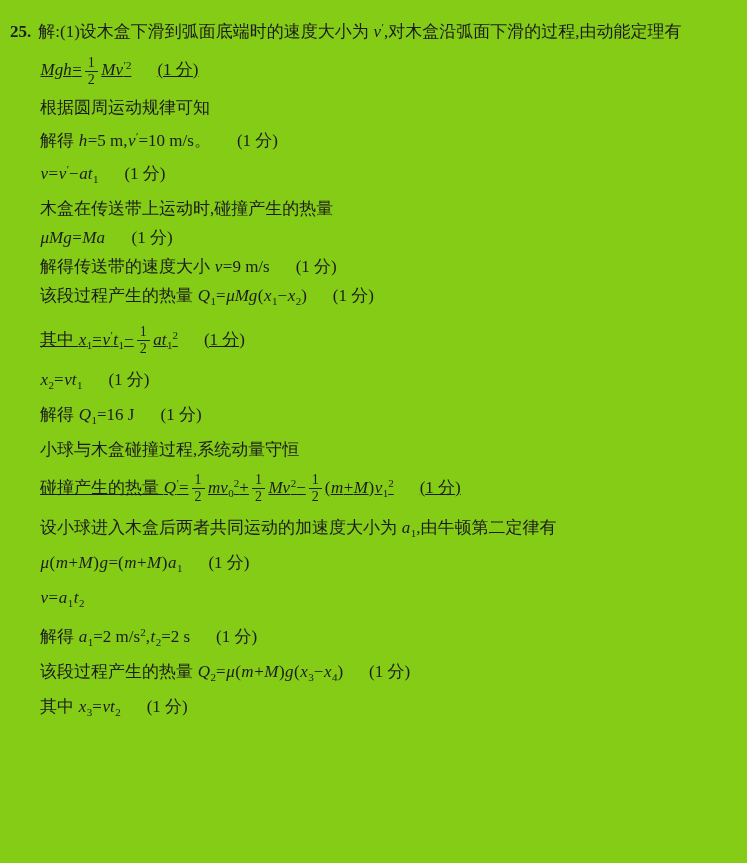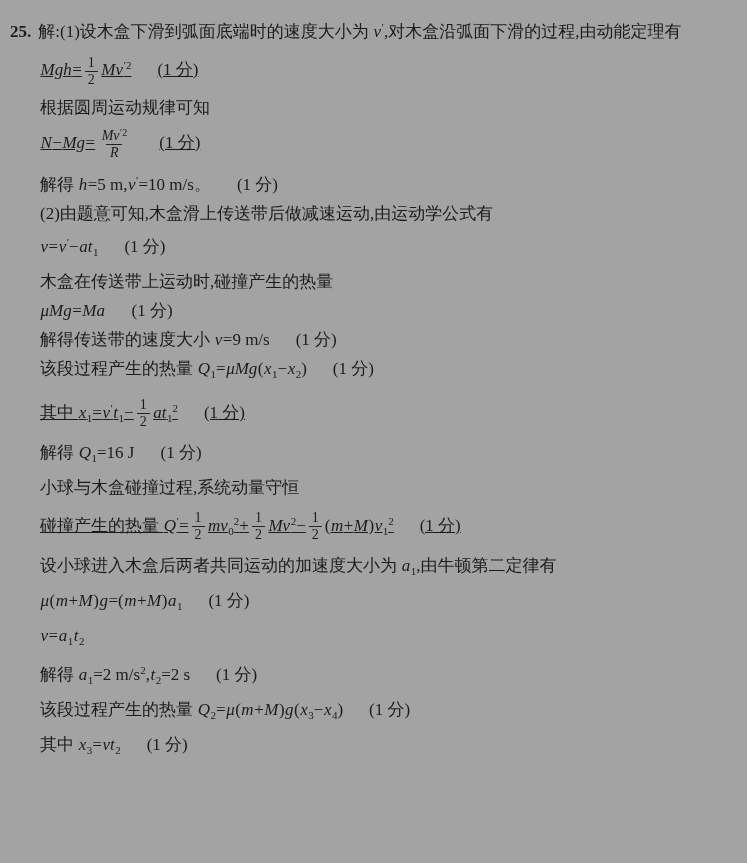--- a/index.html
+++ b/index.html
@@ -5,21 +5,21 @@
   html, body {
     margin: 0;
     padding: 0;
     background: #ffffff;
   }
   .page {
     position: relative;
     width: 747px;
     height: 863px;
     box-sizing: border-box;
-    background: #a3a3a3;
+    background: #84cc16;
     color: #1c1c1c;
     font-family: "Liberation Serif", "DejaVu Serif", serif;
     font-size: 17px;
     padding: 13px 6px 0 10px;
     overflow: hidden;
   }
   .content {
     padding-left: 30px;
   }
   .line {
@@ -74,29 +74,28 @@
   }
 </style>
 </head>
 <body>
 
 <div class="page">
   <div class="content">
       <div class="line hang"><span class="probnum">25.</span><span class="txt">解:(1)设木盒下滑到弧面底端时的速度大小为 </span><span class="var">v</span><span class="sup">′</span><span class="txt">,对木盒沿弧面下滑的过程,由动能定理有</span></div>
       <div class="line tall"><span class="var">Mgh</span><span class="txt">=</span><span class="frac"><span class="fnum"><span class="txt">1</span></span><span class="fden"><span class="txt">2</span></span></span><span class="var">Mv</span><span class="sup">′2</span><span class="score">(1 分)</span></div>
       <div class="line"><span class="txt">根据圆周运动规律可知</span></div>
-      <div class="line tall"><span class="var">N</span><span class="txt">−</span><span class="var">Mg</span><span class="txt">=</span><span class="frac"><span class="fnum"><span class="var">Mv</span><span class="sup">′2</span></span><span class="fden"><span class="var">R</span></span></span><span class="score">(1 分)</span></div>
       <div class="line"><span class="txt">解得 </span><span class="var">h</span><span class="txt">=5 m,</span><span class="var">v</span><span class="sup">′</span><span class="txt">=10 m/s。</span><span class="score">(1 分)</span></div>
-      <div class="line"><span class="txt">(2)由题意可知,木盒滑上传送带后做减速运动,由运动学公式有</span></div>
       <div class="line"><span class="var">v</span><span class="txt">=</span><span class="var">v</span><span class="sup">′</span><span class="txt">−</span><span class="var">at</span><span class="sub">1</span><span class="score">(1 分)</span></div>
       <div class="line"><span class="txt">木盒在传送带上运动时,碰撞产生的热量</span></div>
       <div class="line"><span class="var">μMg</span><span class="txt">=</span><span class="var">Ma</span><span class="score">(1 分)</span></div>
       <div class="line"><span class="txt">解得传送带的速度大小 </span><span class="var">v</span><span class="txt">=9 m/s</span><span class="score">(1 分)</span></div>
       <div class="line"><span class="txt">该段过程产生的热量 </span><span class="var">Q</span><span class="sub">1</span><span class="txt">=</span><span class="var">μMg</span><span class="txt">(</span><span class="var">x</span><span class="sub">1</span><span class="txt">−</span><span class="var">x</span><span class="sub">2</span><span class="txt">)</span><span class="score">(1 分)</span></div>
       <div class="line tall"><span class="txt">其中 </span><span class="var">x</span><span class="sub">1</span><span class="txt">=</span><span class="var">v</span><span class="sup">′</span><span class="var">t</span><span class="sub">1</span><span class="txt">−</span><span class="frac"><span class="fnum"><span class="txt">1</span></span><span class="fden"><span class="txt">2</span></span></span><span class="var">at</span><span class="sub">1</span><span class="sup">2</span><span class="score">(1 分)</span></div>
+      <div class="line"><span class="var">x</span><span class="sub">2</span><span class="txt">=</span><span class="var">vt</span><span class="sub">1</span><span class="score">(1 分)</span></div>
       <div class="line"><span class="txt">解得 </span><span class="var">Q</span><span class="sub">1</span><span class="txt">=16 J</span><span class="score">(1 分)</span></div>
       <div class="line"><span class="txt">小球与木盒碰撞过程,系统动量守恒</span></div>
       <div class="line tall"><span class="txt">碰撞产生的热量 </span><span class="var">Q</span><span class="sup">′</span><span class="txt">=</span><span class="frac"><span class="fnum"><span class="txt">1</span></span><span class="fden"><span class="txt">2</span></span></span><span class="var">mv</span><span class="sub">0</span><span class="sup">2</span><span class="txt">+</span><span class="frac"><span class="fnum"><span class="txt">1</span></span><span class="fden"><span class="txt">2</span></span></span><span class="var">Mv</span><span class="sup">2</span><span class="txt">−</span><span class="frac"><span class="fnum"><span class="txt">1</span></span><span class="fden"><span class="txt">2</span></span></span><span class="txt">(</span><span class="var">m</span><span class="txt">+</span><span class="var">M</span><span class="txt">)</span><span class="var">v</span><span class="sub">1</span><span class="sup">2</span><span class="score">(1 分)</span></div>
       <div class="line"><span class="txt">设小球进入木盒后两者共同运动的加速度大小为 </span><span class="var">a</span><span class="sub">1</span><span class="txt">,由牛顿第二定律有</span></div>
       <div class="line"><span class="var">μ</span><span class="txt">(</span><span class="var">m</span><span class="txt">+</span><span class="var">M</span><span class="txt">)</span><span class="var">g</span><span class="txt">=(</span><span class="var">m</span><span class="txt">+</span><span class="var">M</span><span class="txt">)</span><span class="var">a</span><span class="sub">1</span><span class="score">(1 分)</span></div>
       <div class="line"><span class="var">v</span><span class="txt">=</span><span class="var">a</span><span class="sub">1</span><span class="var">t</span><span class="sub">2</span></div>
       <div class="line"><span class="txt">解得 </span><span class="var">a</span><span class="sub">1</span><span class="txt">=2 m/s</span><span class="sup">2</span><span class="txt">,</span><span class="var">t</span><span class="sub">2</span><span class="txt">=2 s</span><span class="score">(1 分)</span></div>
       <div class="line"><span class="txt">该段过程产生的热量 </span><span class="var">Q</span><span class="sub">2</span><span class="txt">=</span><span class="var">μ</span><span class="txt">(</span><span class="var">m</span><span class="txt">+</span><span class="var">M</span><span class="txt">)</span><span class="var">g</span><span class="txt">(</span><span class="var">x</span><span class="sub">3</span><span class="txt">−</span><span class="var">x</span><span class="sub">4</span><span class="txt">)</span><span class="score">(1 分)</span></div>
       <div class="line"><span class="txt">其中 </span><span class="var">x</span><span class="sub">3</span><span class="txt">=</span><span class="var">vt</span><span class="sub">2</span><span class="score">(1 分)</span></div>
     </div>

